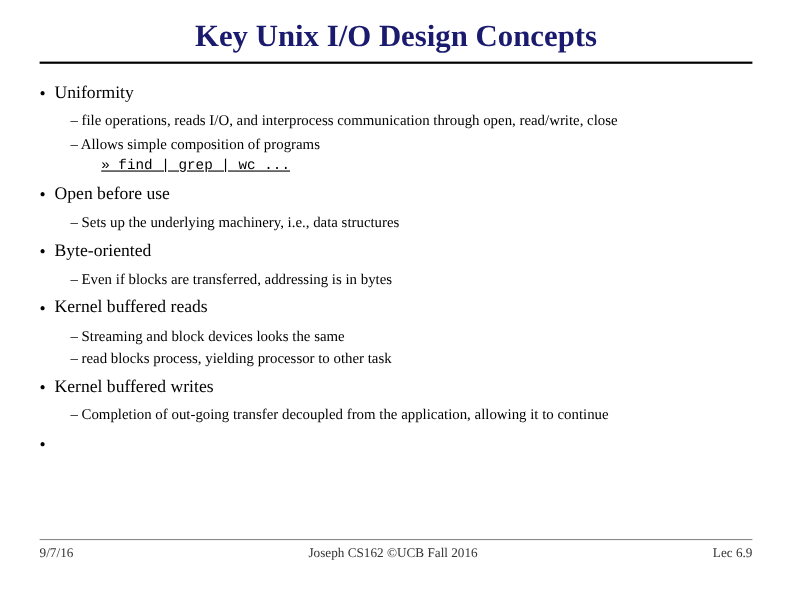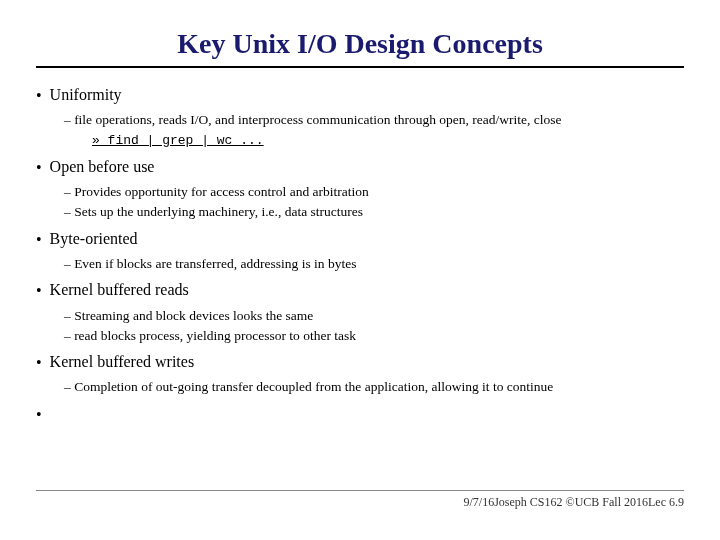--- a/index.html
+++ b/index.html
@@ -10,21 +10,21 @@
       background: #ffffff;
       font-family: 'Times New Roman', Times, serif;
       color: #000000;
       overflow: hidden;
       position: relative;
     }
 
     .slide {
       width: 720px;
       height: 540px;
-      padding: 28px 36px 30px 36px;
+      padding: 18px 36px 30px 36px;
       display: flex;
       flex-direction: column;
     }
 
     .title-area {
       text-align: center;
       border-bottom: 2px solid #000;
       padding-bottom: 6px;
       margin-bottom: 10px;
     }
@@ -87,21 +87,21 @@
     }
 
     .sub-sub-item {
       font-family: 'Courier New', Courier, monospace;
       font-size: 13px;
       line-height: 1.4;
     }
 
     .footer {
       display: flex;
-      justify-content: flex-end;
+      justify-content: space-between;
       align-items: center;
       border-top: 1px solid #888;
       padding-top: 4px;
       font-size: 12px;
       color: #333;
     }
   </style>
 </head>
 <body>
 
@@ -114,33 +114,33 @@
   <div class="content">
 
     <div class="bullet-item">
       <span class="bullet-dot">•</span>
       <span class="bullet-label">Uniformity</span>
     </div>
     <div class="sub-items">
       <div class="sub-item">
         <span class="sub-text">– file operations, reads I/O, and interprocess communication through open, read/write, close</span>
       </div>
+      <div class="sub-item">
+        <span class="sub-text">– Allows simple composition of programs</span>
+      </div>
       <div class="sub-sub-items">
         <div class="sub-sub-item">» find | grep | wc ...</div>
       </div>
     </div>
 
     <div class="bullet-item">
       <span class="bullet-dot">•</span>
       <span class="bullet-label">Open before use</span>
     </div>
     <div class="sub-items">
-      <div class="sub-item">
-        <span class="sub-text">– Provides opportunity for access control and arbitration</span>
-      </div>
       <div class="sub-item">
         <span class="sub-text">– Sets up the underlying machinery, i.e., data structures</span>
       </div>
     </div>
 
     <div class="bullet-item">
       <span class="bullet-dot">•</span>
       <span class="bullet-label">Byte-oriented</span>
     </div>
     <div class="sub-items">

